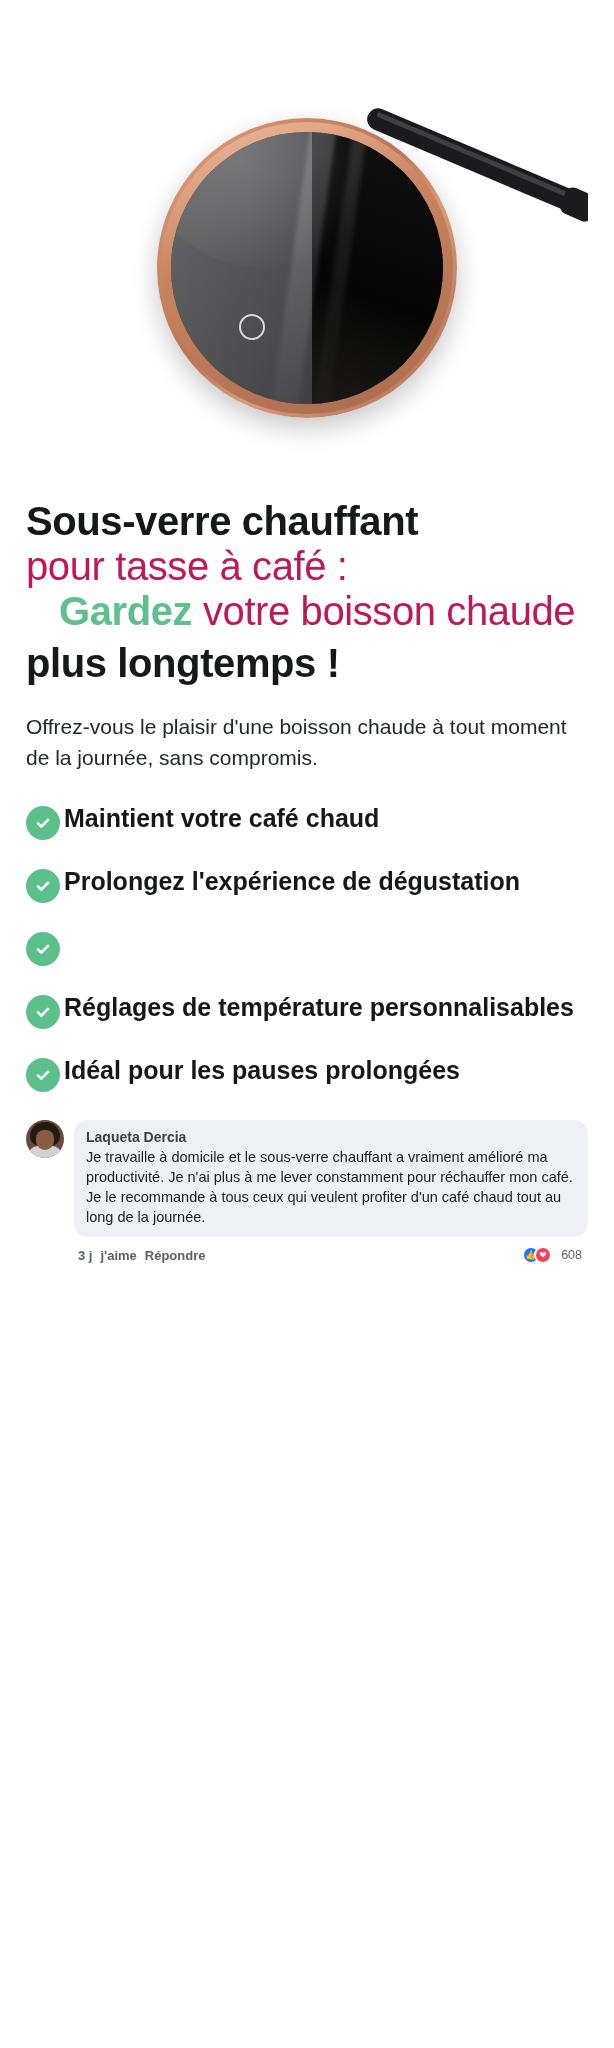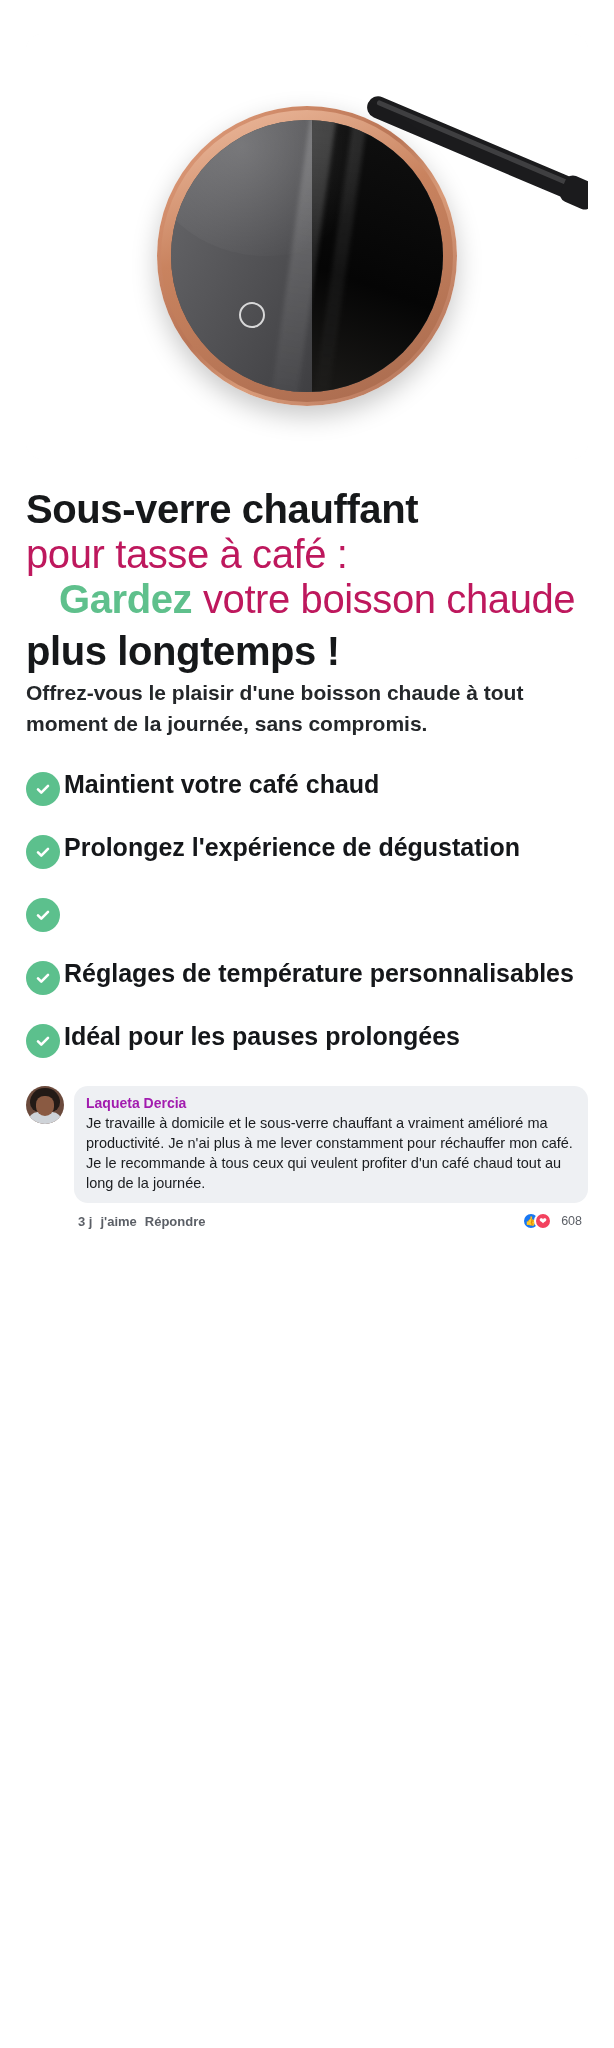--- a/index.html
+++ b/index.html
@@ -7,21 +7,21 @@
     width: 614px;
     height: 2048px;
     background: #ffffff;
     font-family: "Liberation Sans", sans-serif;
     color: #1d1d1f;
   }
   .page {
     width: 614px;
     height: 1688px;
     position: relative;
-    padding: 4px 26px;
+    padding: 16px 26px;
     overflow: hidden;
   }
 
   
   .hero {
     margin-top: 30px;
     width: 562px;
     height: 425px;
     border-radius: 16px;
     background: #fcfcfc;
@@ -146,24 +146,24 @@
     letter-spacing: -0.4px;
     color: #16181a;
   }
   .headline .b { font-weight: 700; }
   .headline .l { font-weight: 400; color: #be185d; }
   .headline .green { font-weight: 700; color: #5fc08c; margin-left: 33px; }
   .headline .line2 { font-weight: 700; display: block; margin-top: 8px; }
 
   
   .subcopy {
-    margin-top: 4px;
+    margin-top: 26px;
     font-size: 21px;
     line-height: 1.45;
-    font-weight: 700;
+    font-weight: 400;
     color: #24272a;
   }
 
   
   .benefits { margin-top: 30px; }
   .benefit {
     display: flex;
     align-items: flex-start;
     gap: 4px;
     margin-bottom: 26px;
@@ -226,21 +226,21 @@
   }
   .comment-main { flex: 1 1 auto; }
   .bubble {
     background: #eef0f3;
     border-radius: 14px;
     padding: 9px 12px 10px;
   }
   .c-name {
     font-size: 14px;
     font-weight: 700;
-    color: #a21caf;
+    color: #404040;
     margin-bottom: 2px;
   }
   .c-body {
     font-size: 14.5px;
     line-height: 1.38;
     color: #1b1d20;
   }
   .c-meta {
     display: flex;
     align-items: center;

